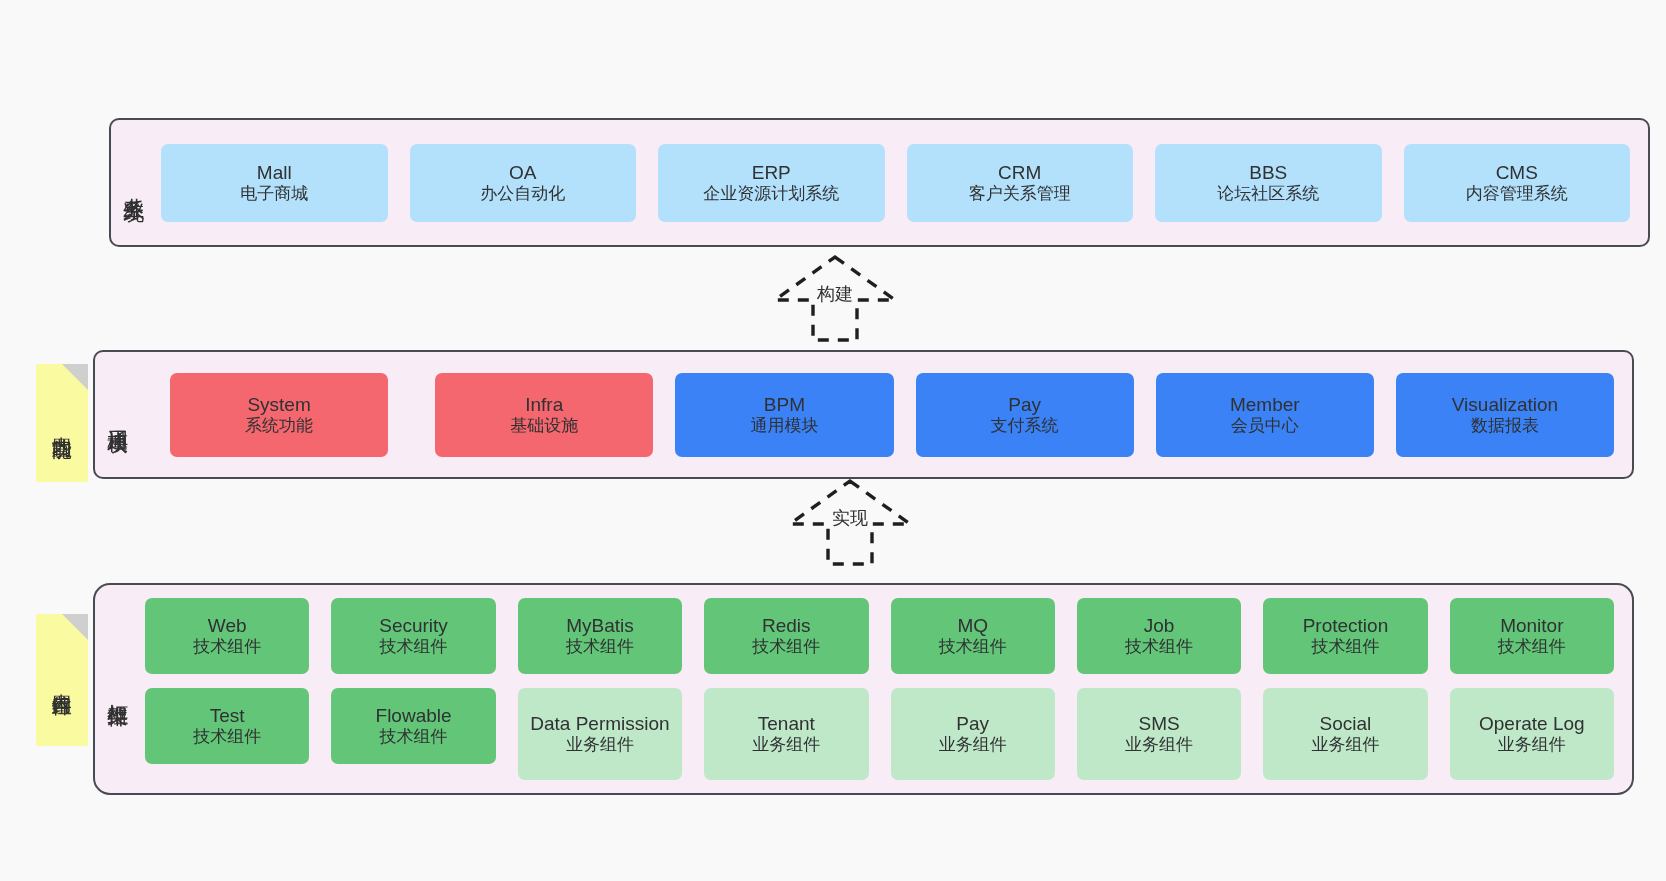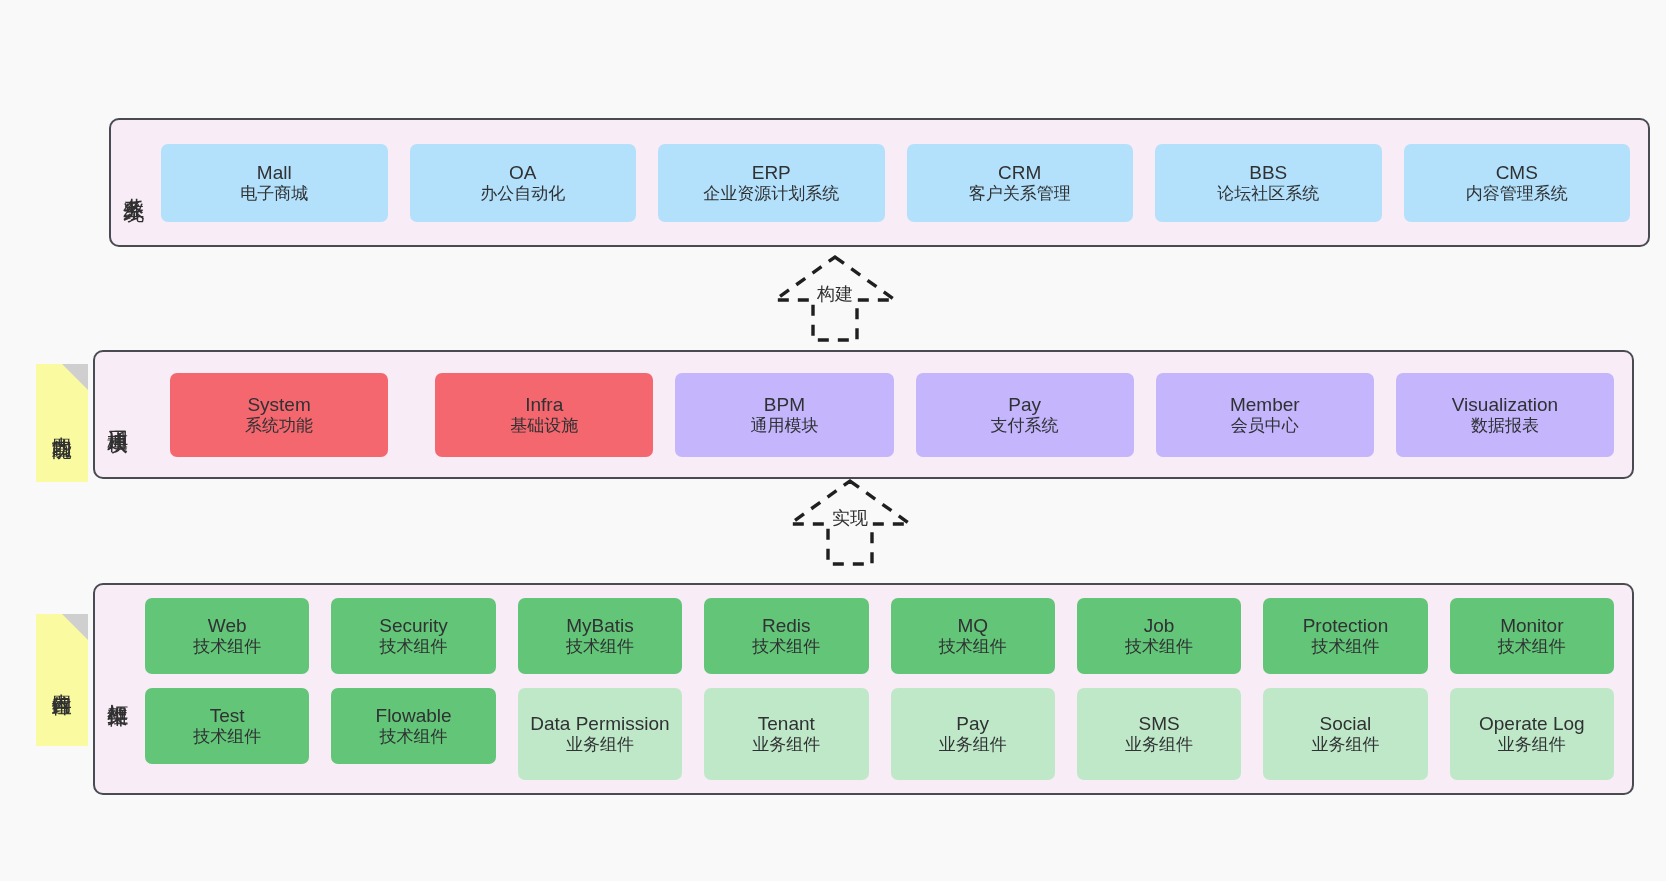--- a/index.html
+++ b/index.html
@@ -86,21 +86,21 @@
     white-space: normal;
     word-break: break-word;
   }
   .card .cn {
     font-size: 17px;
     color: #2f3133;
   }
 
   .card.blue        { background: #b3e0fb; height: 78px; }
   .card.red-strong  { background: #f4676e; height: 84px; margin-left: 25px; }
-  .card.red-light   { background: #c4b5fd; height: 84px; }
+  .card.red-light   { background: #3b82f6; height: 84px; }
   .card.green-strong{ background: #62c577; height: 76px; }
   .card.green-light { background: #bfe8c8; height: 92px; }
 
   
   .sticky {
     position: absolute;
     width: 52px;
     background: #fafba0;
     font-size: 20px;
     line-height: 1.12;
@@ -225,21 +225,21 @@
     </div>
   </div>
 
   <div class="connector" style="left:770px; top:476px; width:160px; height:92px;">
     <svg width="160" height="92" viewBox="0 0 160 92">
       <path d="M 80 5 L 140 48 L 102 48 L 102 88 L 58 88 L 58 48 L 20 48 Z" fill="none" stroke="#1f1f1f" stroke-width="3.4" stroke-dasharray="11,9" stroke-linejoin="miter"></path>
     </svg>
     <span class="conn-label" style="top:30px;">实现</span>
   </div>
 
-  <div class="layer" id="layer-2" style="left:93px; top:583px; width:1541px; height:212px;">
+  <div class="layer" id="layer-2" style="left:93px; top:583px; width:1541px; height:212px;border-radius:17px;">
     <div class="layer-title">框架组件</div>
     <div class="layer-body">
 
       <div class="row">
         <div class="card green-strong">
           <span class="en">Web</span>
           <span class="cn">技术组件</span>
         </div>
         <div class="card green-strong">
           <span class="en">Security</span>

